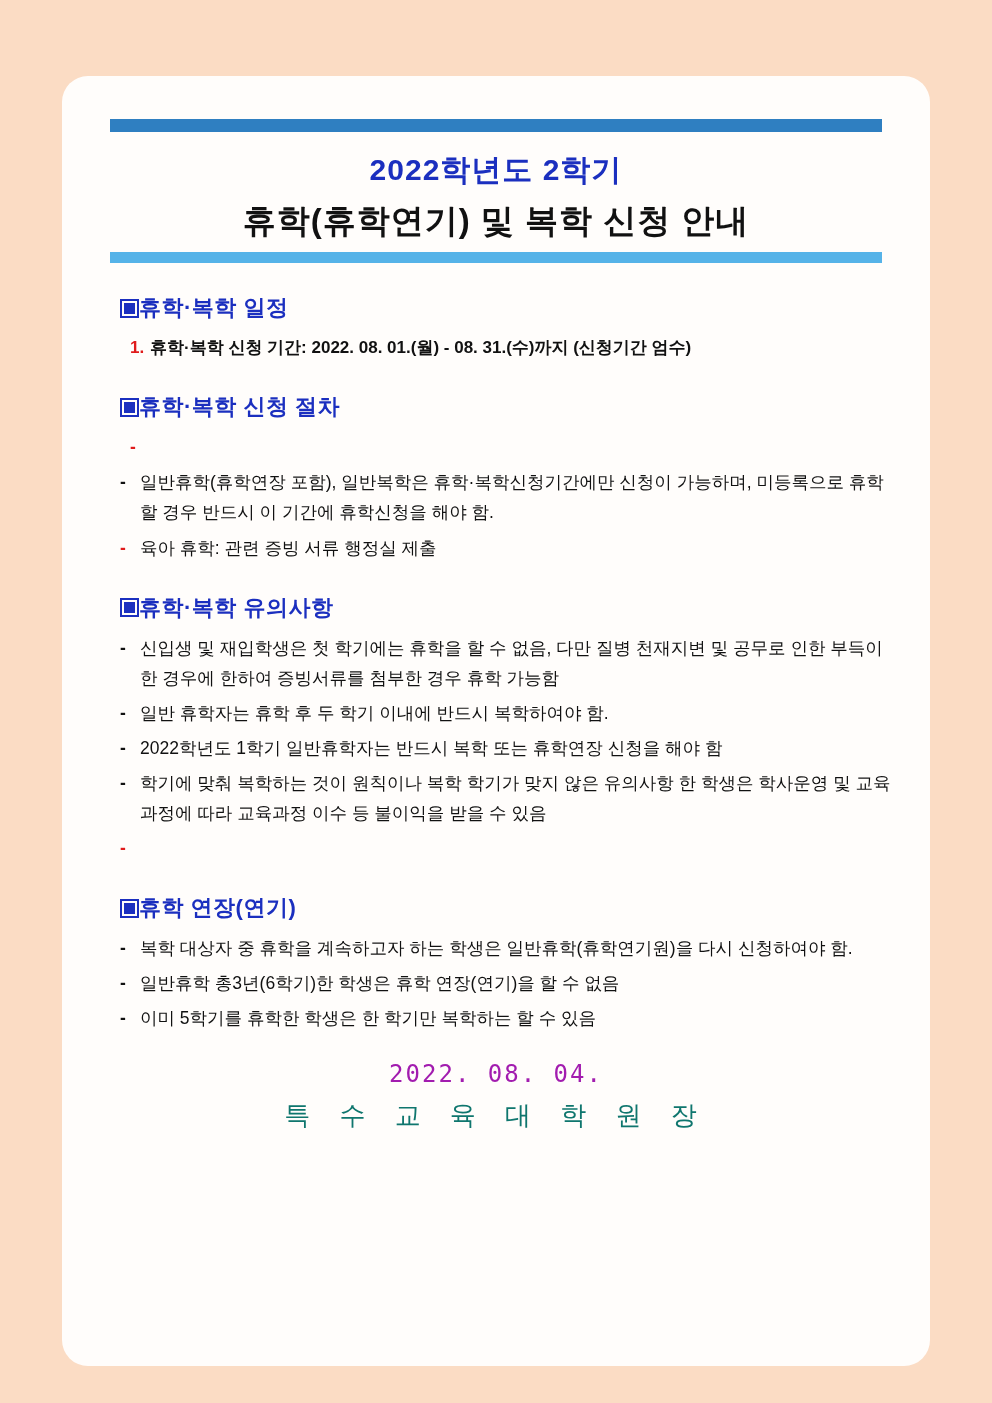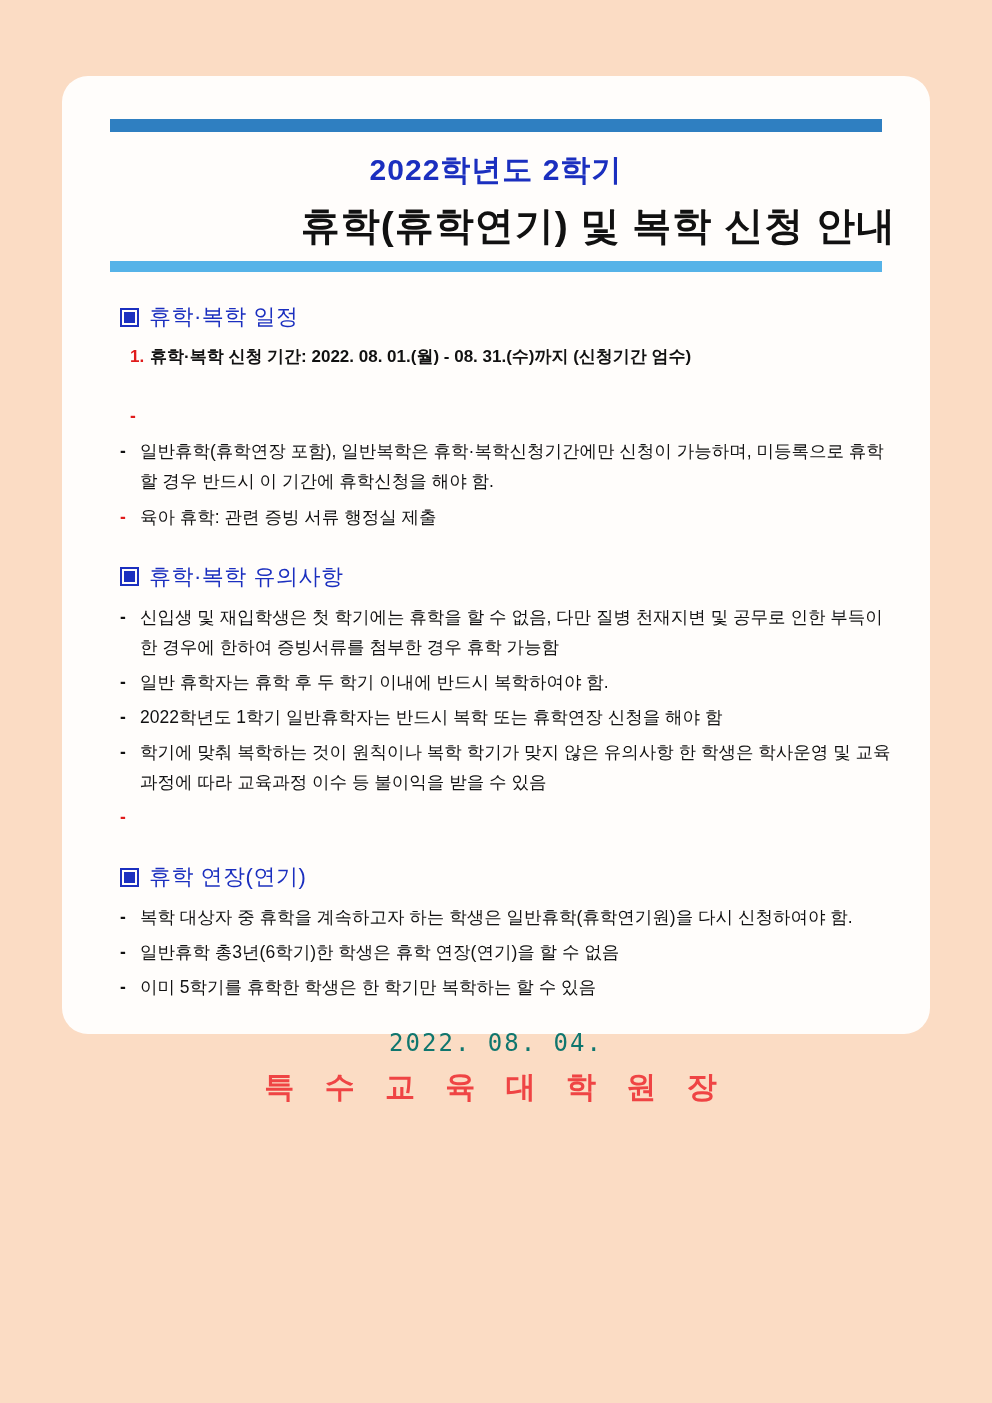--- a/index.html
+++ b/index.html
@@ -11,21 +11,21 @@
     height: 1403px;
     background: #fbdcc4;
     font-family: "Liberation Sans", sans-serif;
     overflow: hidden;
   }
   .page {
     position: absolute;
     left: 62px;
     top: 76px;
     width: 868px;
-    height: 958px;
+    height: 1290px;
     background: #fffdfb;
     border-radius: 26px;
   }
   .inner {
     position: absolute;
     left: 34px;
     top: 34px;
     right: 34px;
     bottom: 20px;
   }
@@ -43,40 +43,39 @@
   }
   .title-year {
     text-align: center;
     color: #1b2fbf;
     font-size: 30px;
     font-weight: bold;
     letter-spacing: 1px;
     margin-top: 18px;
   }
   .title-main {
-    text-align: right;
+    text-align: center;
     color: #111111;
-    font-size: 39px;
+    font-size: 33px;
     font-weight: bold;
     letter-spacing: 1px;
     margin-top: 8px;
     margin-bottom: 8px;
   }
   .section {
     margin-top: 30px;
     padding-left: 24px;
   }
   .section-head {
     color: #1b2fbf;
     font-size: 22px;
-    font-weight: normal;
+    font-weight: bold;
     letter-spacing: 0.5px;
     display: flex;
     align-items: center;
-    gap: 10px;
   }
   .sq {
     display: inline-block;
     width: 15px;
     height: 15px;
     border: 2px solid #1b2fbf;
     position: relative;
     flex: none;
   }
   .sq::after {
@@ -113,27 +112,27 @@
   li.redplain .mk { color: #e01b1b; }
   li.b0 { padding-left: 10px; }
   .s1 ul.items li { font-weight: bold; font-size: 17px; }
   .footer {
     margin-top: 26px;
     text-align: center;
   }
   .footer .date {
     font-family: "DejaVu Sans Mono", monospace;
     font-size: 24px;
+    color: #a21caf;
+    letter-spacing: 2px;
+  }
+  .footer .signer {
+    font-size: 26px;
+    font-weight: normal;
     color: #0f766e;
-    letter-spacing: 2px;
-  }
-  .footer .signer {
-    font-size: 30px;
-    font-weight: bold;
-    color: #ef4444;
     letter-spacing: 11px;
     margin-top: 10px;
   }
 </style>
 </head>
 <body>
 
 <div class="page">
   <div class="inner">
 
@@ -151,20 +150,24 @@
       </div>
       <ul class="items">
         <li class="red b0">
           <span class="mk">1.</span>
           <span class="tx">휴학·복학 신청 기간: 2022. 08. 01.(월) - 08. 31.(수)까지 (신청기간 엄수)</span>
         </li>
       </ul>
     </div>
 
     <div class="section">
+      <div class="section-head">
+        <span class="sq"></span>
+        <span>휴학·복학 신청 절차</span>
+      </div>
       <ul class="items">
         <li class="red b0">
           <span class="mk">-</span>
         </li>
         <li>
           <span class="mk">-</span>
           <span class="tx">일반휴학(휴학연장 포함), 일반복학은 휴학·복학신청기간에만 신청이 가능하며, 미등록으로 휴학할 경우 반드시 이 기간에 휴학신청을 해야 함.</span>
         </li>
         <li class="redplain">
           <span class="mk">-</span>

